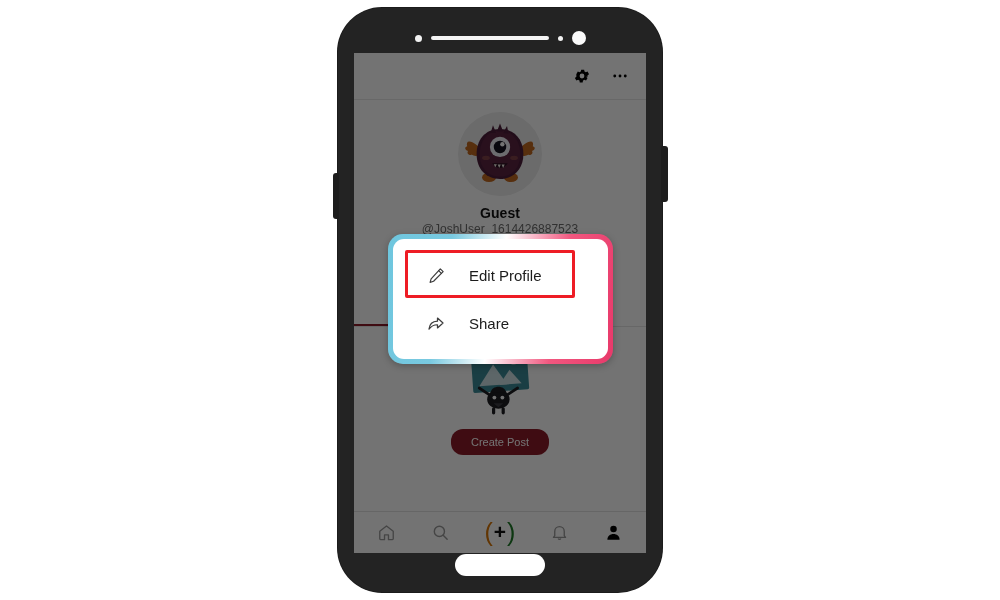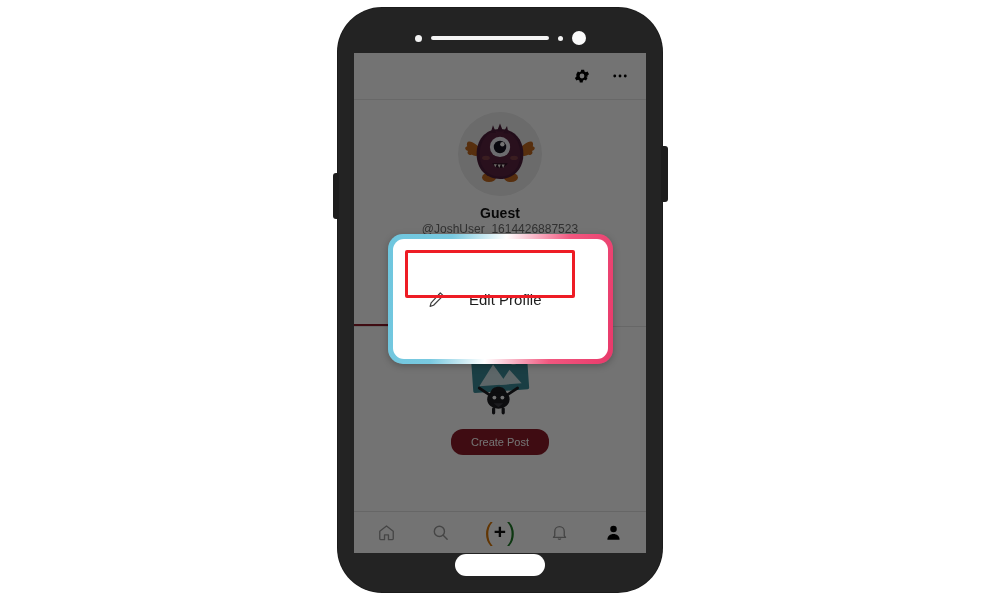--- a/index.html
+++ b/index.html
@@ -522,19 +522,27 @@
       <button class="menu-item">
         <span class="menu-icon">
           <svg viewBox="0 0 24 24" width="19" height="19" fill="none" stroke="currentColor" stroke-width="1.5" stroke-linejoin="round" stroke-linecap="round">
             <path d="M16.8 3.6 20.4 7.2 8.3 19.3 3.9 20.6 5.2 16.2z"></path>
             <path d="M14.6 5.8 18.2 9.4"></path>
           </svg>
         </span>
         <span class="menu-label">Edit Profile</span>
       </button>
 
+      <button class="menu-item">
+        <span class="menu-icon">
+          <svg viewBox="0 0 24 24" width="20" height="20" fill="none" stroke="currentColor" stroke-width="1.5" stroke-linejoin="round" stroke-linecap="round">
+            <path d="M3.6 19.4c.6-6.3 4.4-9.3 10.2-9.6V6.1l6.6 5.9-6.6 5.9v-3.8c-4.6.1-7.6 1.5-10.2 5.3z"></path>
+          </svg>
+        </span>
+        <span class="menu-label">Share</span>
+      </button>
 
     </div>
   </div>
 
   <div class="annot-box"></div>
 
 </div>
 
 </body></html>

